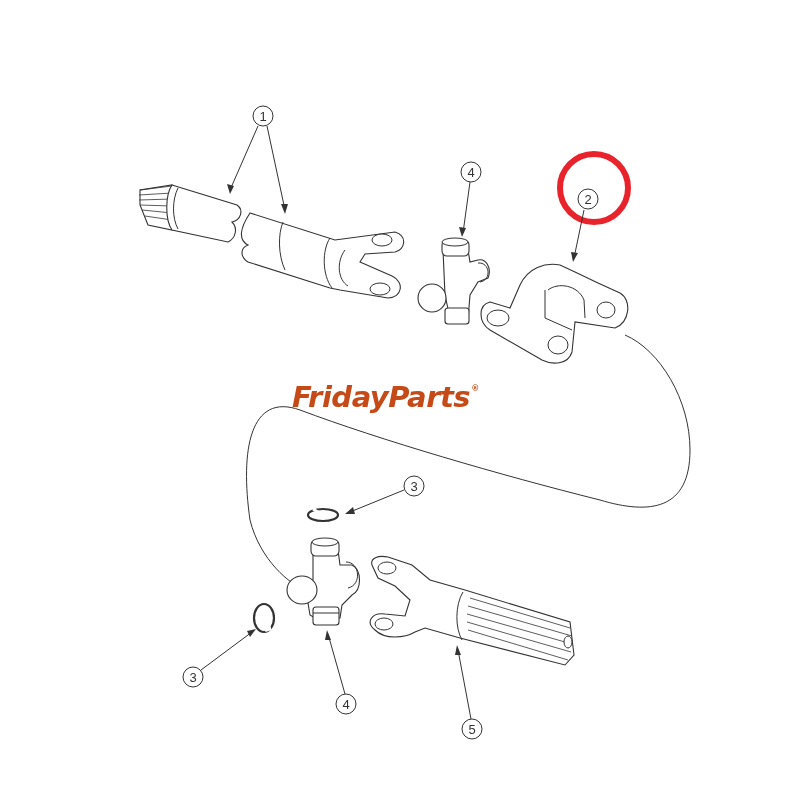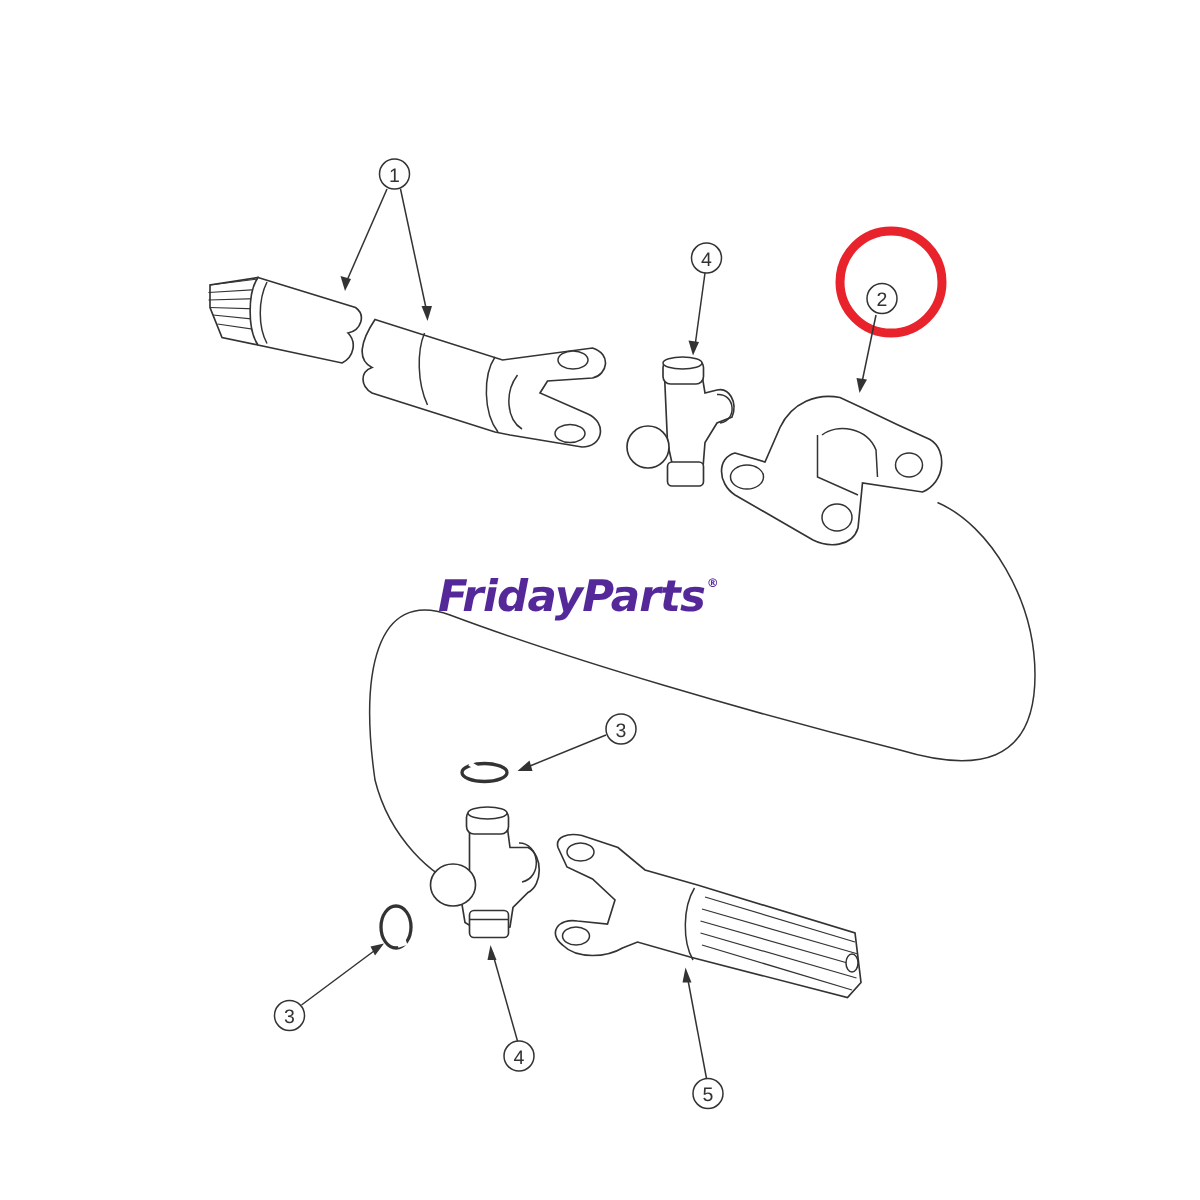--- a/index.html
+++ b/index.html
@@ -1,21 +1,21 @@
 <!DOCTYPE html>
 <html><head>
   <meta charset="utf-8">
   <style>
     html, body { margin: 0; padding: 0; background: #ffffff; }
     body { width: 800px; height: 800px; position: relative; overflow: hidden; font-family: "Liberation Sans", sans-serif; }
     #diagram { position: absolute; left: 0; top: 0; width: 800px; height: 800px; }
     .callout-text { font-family: "Liberation Sans", sans-serif; font-size: 13px; fill: #333333; }
     .line { stroke: #333333; stroke-width: 1; fill: none; }
     .part { stroke: #333333; stroke-width: 1.1; fill: #ffffff; }
-    .logo { position: absolute; left: 292px; top: 380px; height: 40px; font-family: "DejaVu Sans", sans-serif; font-weight: bold; font-style: italic; font-size: 29px; letter-spacing: -0.5px; color: #4c1d95; opacity: 0.95; white-space: nowrap; }
+    .logo { position: absolute; left: 292px; top: 380px; height: 40px; font-family: "DejaVu Sans", sans-serif; font-weight: bold; font-style: italic; font-size: 29px; letter-spacing: -0.5px; color: #c2410c; opacity: 0.95; white-space: nowrap; }
     .logo .reg { font-size: 8px; vertical-align: top; position: relative; top: 4px; margin-left: 1px; }
   </style>
 </head>
 <body>
 
 <svg id="diagram" viewBox="0 0 800 800" xmlns="http://www.w3.org/2000/svg">
 
   <g>
     <circle cx="263" cy="116" r="10" fill="#fff" stroke="#333" stroke-width="1"></circle>
     <text class="callout-text" x="263" y="121" text-anchor="middle">1</text>

